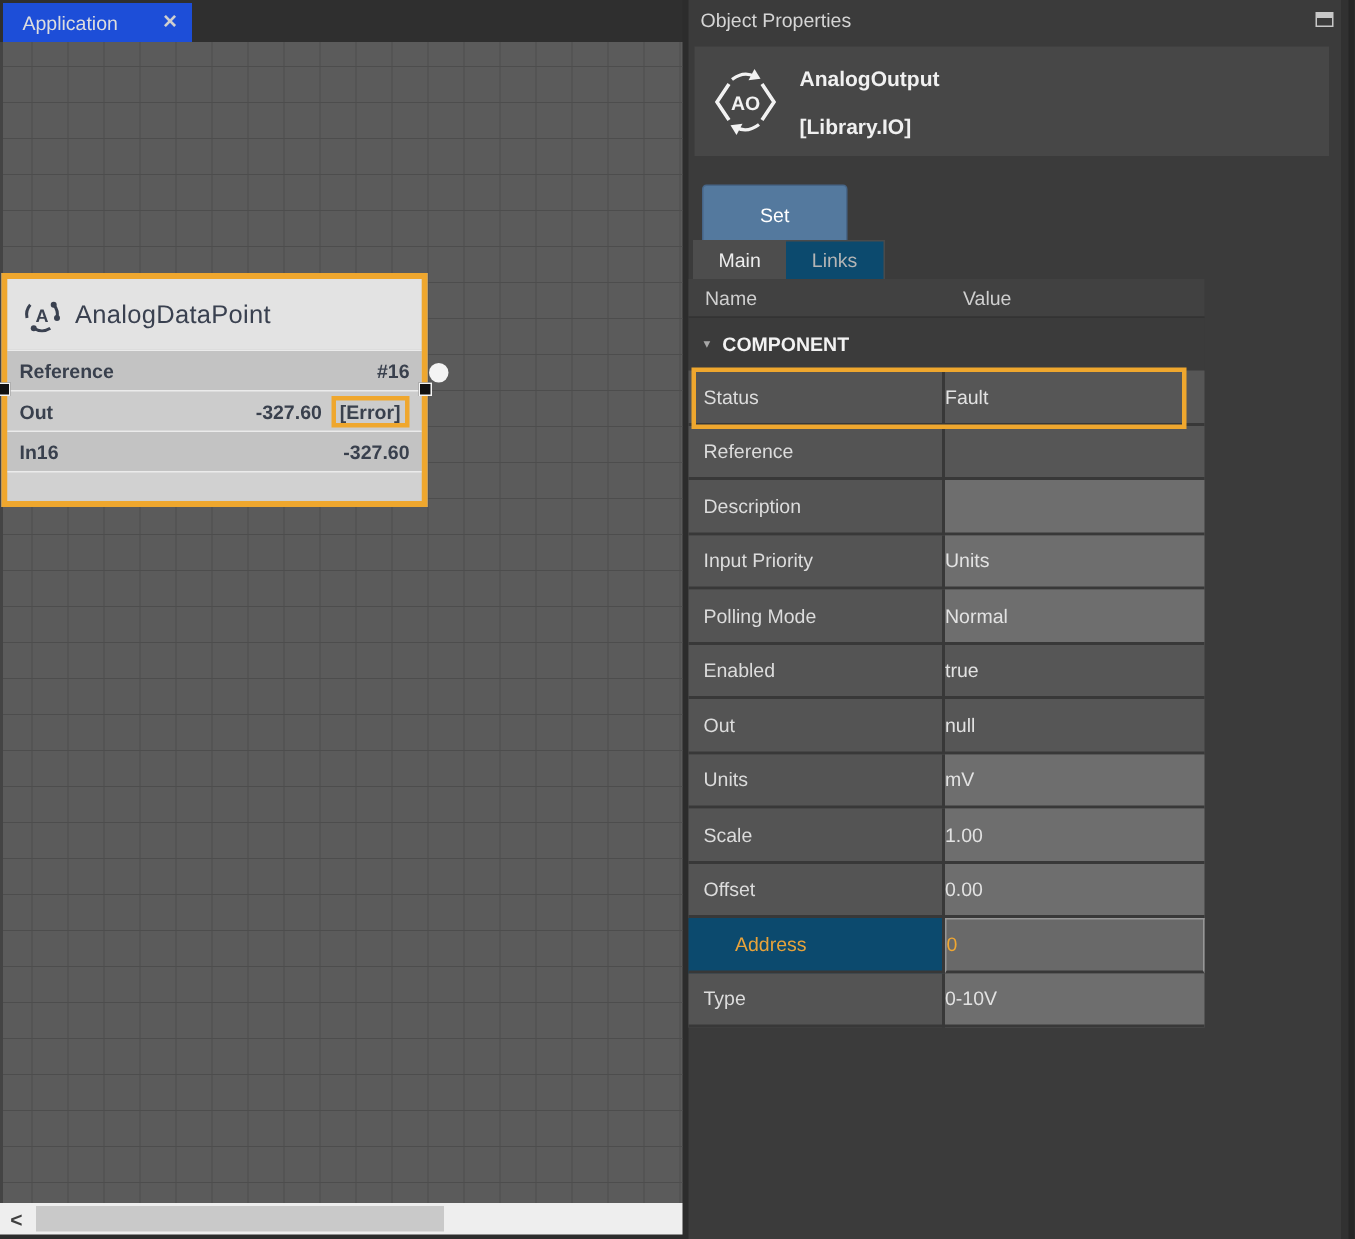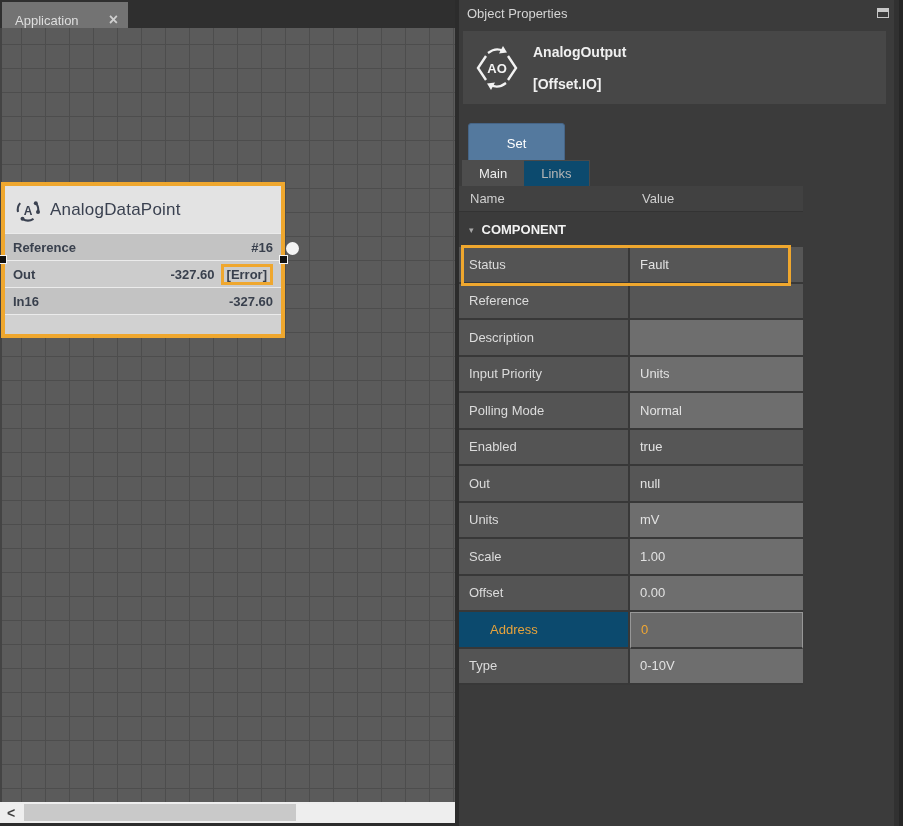--- a/index.html
+++ b/index.html
@@ -2,22 +2,22 @@
 <html><head>
 <meta charset="utf-8">
 <style>
   * { margin:0; padding:0; box-sizing:border-box; }
   html,body { width:903px; height:826px; overflow:hidden; background:#2c2c2c;
               font-family:"Liberation Sans","DejaVu Sans",sans-serif; }
 
   
   .left-pane { position:absolute; left:0; top:0; width:455px; height:826px; background:#2c2c2c; }
   .tab-bar   { position:absolute; left:0; top:0; width:100%; height:28px; background:#2f2f2f; }
-  .tab       { position:absolute; left:2px; top:2px; width:126px; height:26px; background:#737373;
-               display:flex; align-items:flex-end; color:#dedede; font-size:13px; padding:0 10px 0 13px; }
+  .tab       { position:absolute; left:2px; top:2px; width:126px; height:26px; background:#1d4ed8;
+               display:flex; align-items:center; color:#dedede; font-size:13px; padding:0 10px 0 13px; }
   .tab-label { flex:1; }
   .tab-close { color:#cfcfcf; font-size:16px; font-weight:bold; line-height:1; cursor:pointer; }
 
   .canvas { position:absolute; left:0; top:28px; width:455px; height:774px; background:#5b5b5b;
             background-image:linear-gradient(#4d4d4d 1px, transparent 1px),
                              linear-gradient(90deg,#4d4d4d 1px, transparent 1px);
             background-size:24px 24px; background-position:-5px -8px;
             border-left:2px solid #444; }
 
   .hscroll { position:absolute; left:0; top:802px; width:455px; height:21px; background:#eeeeee; display:flex; }
@@ -68,21 +68,21 @@
   .prop-table { position:absolute; left:0; top:186px; width:344px; }
   .pt-header { height:25px; background:#414141; display:flex; font-size:13px; color:#cfcfcf; }
   .pt-header .col-name { width:173px; padding-left:11px; display:flex; align-items:center; }
   .pt-header .col-value { flex:1; padding-left:10px; display:flex; align-items:center; }
   .pt-group { height:36px; background:#3b3b3b; display:flex; align-items:center; gap:8px;
               padding-left:10px; font-size:13px; font-weight:bold; color:#f2f2f2; border-top:1px solid #333; }
   .pt-group .tri { color:#a8a8a8; font-size:9px; }
   .pt-row { height:36.5px; display:flex; }
   .pt-cell { border-bottom:2px solid #383838; display:flex; align-items:center; font-size:13px; }
   .pt-name { width:171px; background:#545454; border-right:2px solid #383838; padding-left:10px; color:#dcdcdc; }
-  .pt-value { flex:1; background:#565656; padding-left:10px; color:#e2e2e2; }
+  .pt-value { flex:1; background:#565656; color:#e2e2e2; }
   .pt-row.val-light .pt-value { background:#6e6e6e; }
   .pt-row.alert .pt-name { background:#0c4a6e; color:#E8A33B;padding-left:31px; }
   .pt-row.alert .pt-value { background:#696969; color:#F0A732; border:1px solid #979797; border-bottom:2px solid #383838; }
 
   .status-highlight { position:absolute; left:2px; top:245px; width:330px; height:41px;
                       border:3px solid #EFA72E; pointer-events:none; }
 </style>
 </head>
 <body>
 
@@ -151,21 +151,21 @@
       <polyline points="12,13 4,25 12,37" fill="none" stroke="#f2f2f2" stroke-width="2.4"></polyline>
       <polyline points="34,13 42,25 34,37" fill="none" stroke="#f2f2f2" stroke-width="2.4"></polyline>
       <text x="23" y="30" font-size="13" font-weight="bold" fill="#f2f2f2" text-anchor="middle" font-family="Liberation Sans, sans-serif">AO</text>
       <path d="M 14 10 Q 22 4 29 8" fill="none" stroke="#f2f2f2" stroke-width="2.2"></path>
       <polygon points="29,3 33,9.5 25,10.5" fill="#f2f2f2"></polygon>
       <path d="M 32 40 Q 24 46 17 42" fill="none" stroke="#f2f2f2" stroke-width="2.2"></path>
       <polygon points="17,47 13,40.5 21,39.5" fill="#f2f2f2"></polygon>
     </svg>
     <div class="obj-title-block">
       <span class="obj-title">AnalogOutput</span>
-      <span class="obj-subtitle">[Offset.IO]</span>
+      <span class="obj-subtitle">[Library.IO]</span>
     </div>
   </div>
 
   <div class="set-btn">Set</div>
 
   <div class="tabs">
     <div class="ptab active">Main</div>
     <div class="ptab inactive">Links</div>
   </div>
 

